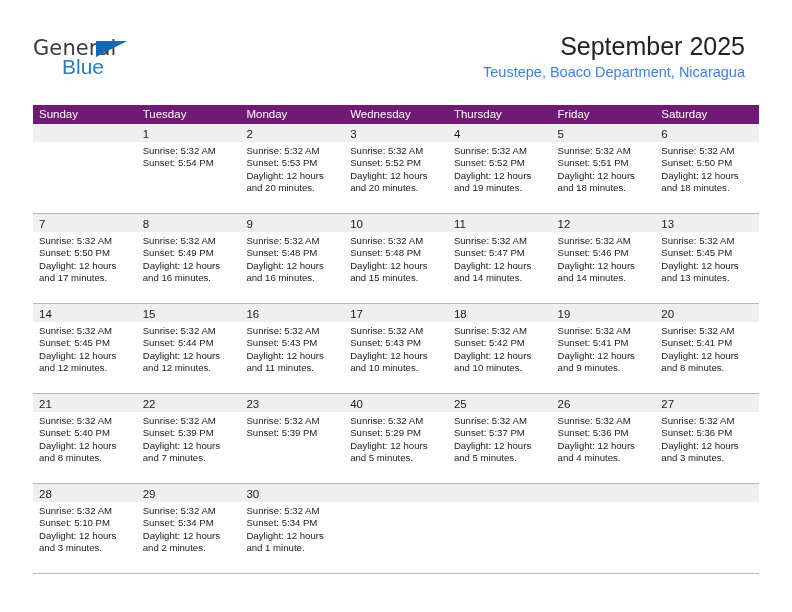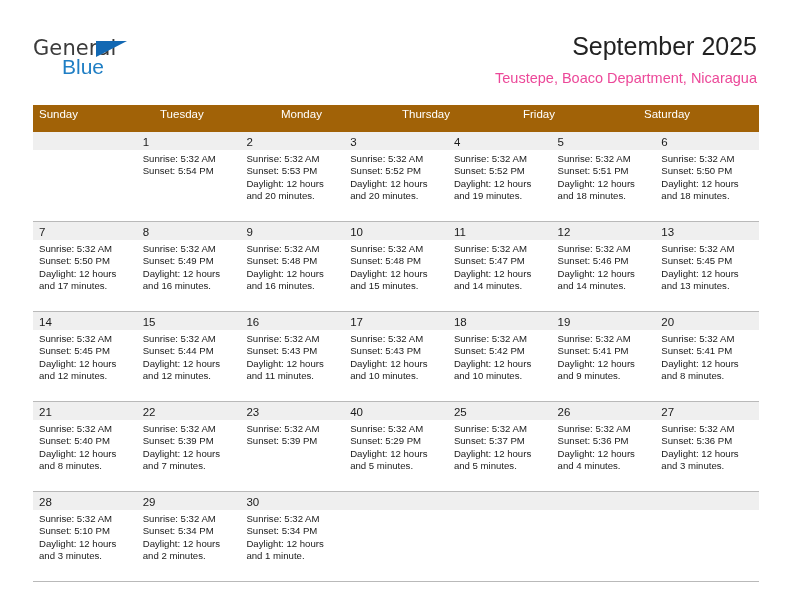--- a/index.html
+++ b/index.html
@@ -61,51 +61,51 @@
     left: 29px;
     top: 19px;
     font-size: 21px;
     color: #1f7ec4;
     font-family: Liberation Sans, sans-serif;
     font-weight: 400;
   }
 
   .title-block {
     position: absolute;
-    right: 35px;
+    right: 47px;
     top: 30px;
     text-align: right;
   }
   .cal-title {
     font-size: 25px;
     font-weight: 400;
     color: #222222;
     line-height: 32px;
     white-space: nowrap;
   }
   .cal-subtitle {
-    margin-top: 7px;
+    margin-top: 1px;
     font-size: 14.5px;
     font-weight: 400;
-    color: #ec4899;
+    color: #3b82f6;
     line-height: 18px;
     white-space: nowrap;
   }
 
   
   .calendar {
     position: absolute;
     left: 33px;
     top: 105px;
     width: 726px;
   }
   .weekday-row {
     display: flex;
-    background: #a16207;
-    height: 27px;
+    background: #701a75;
+    height: 19px;
   }
   .weekday {
     flex: 1 1 0;
     color: #ffffff;
     font-size: 11.5px;
     line-height: 19px;
     padding-left: 6px;
     box-sizing: border-box;
     white-space: nowrap;
     overflow: hidden;
@@ -170,20 +170,21 @@
     </div>
 
   </div>
 
   <div class="calendar">
 
     <div class="weekday-row">
       <div class="weekday">Sunday</div>
       <div class="weekday">Tuesday</div>
       <div class="weekday">Monday</div>
+      <div class="weekday">Wednesday</div>
       <div class="weekday">Thursday</div>
       <div class="weekday">Friday</div>
       <div class="weekday">Saturday</div>
     </div>
 
     <div id="weeks-container">
         <div class="week-row first">
           <div class="day-cell empty">
             <div class="daynum-band"><span class="daynum"></span></div>
           </div>

